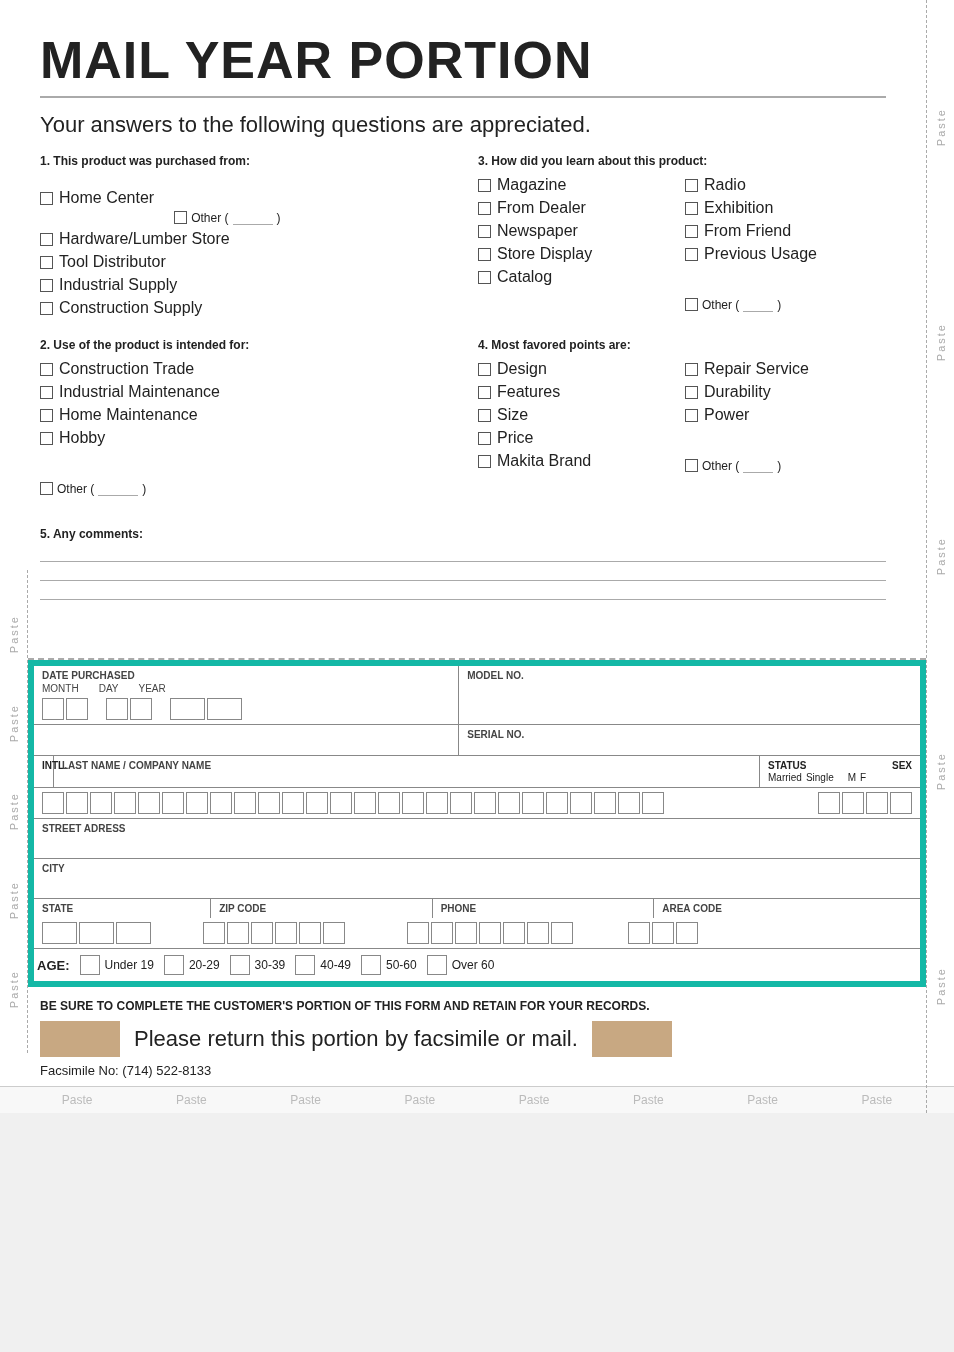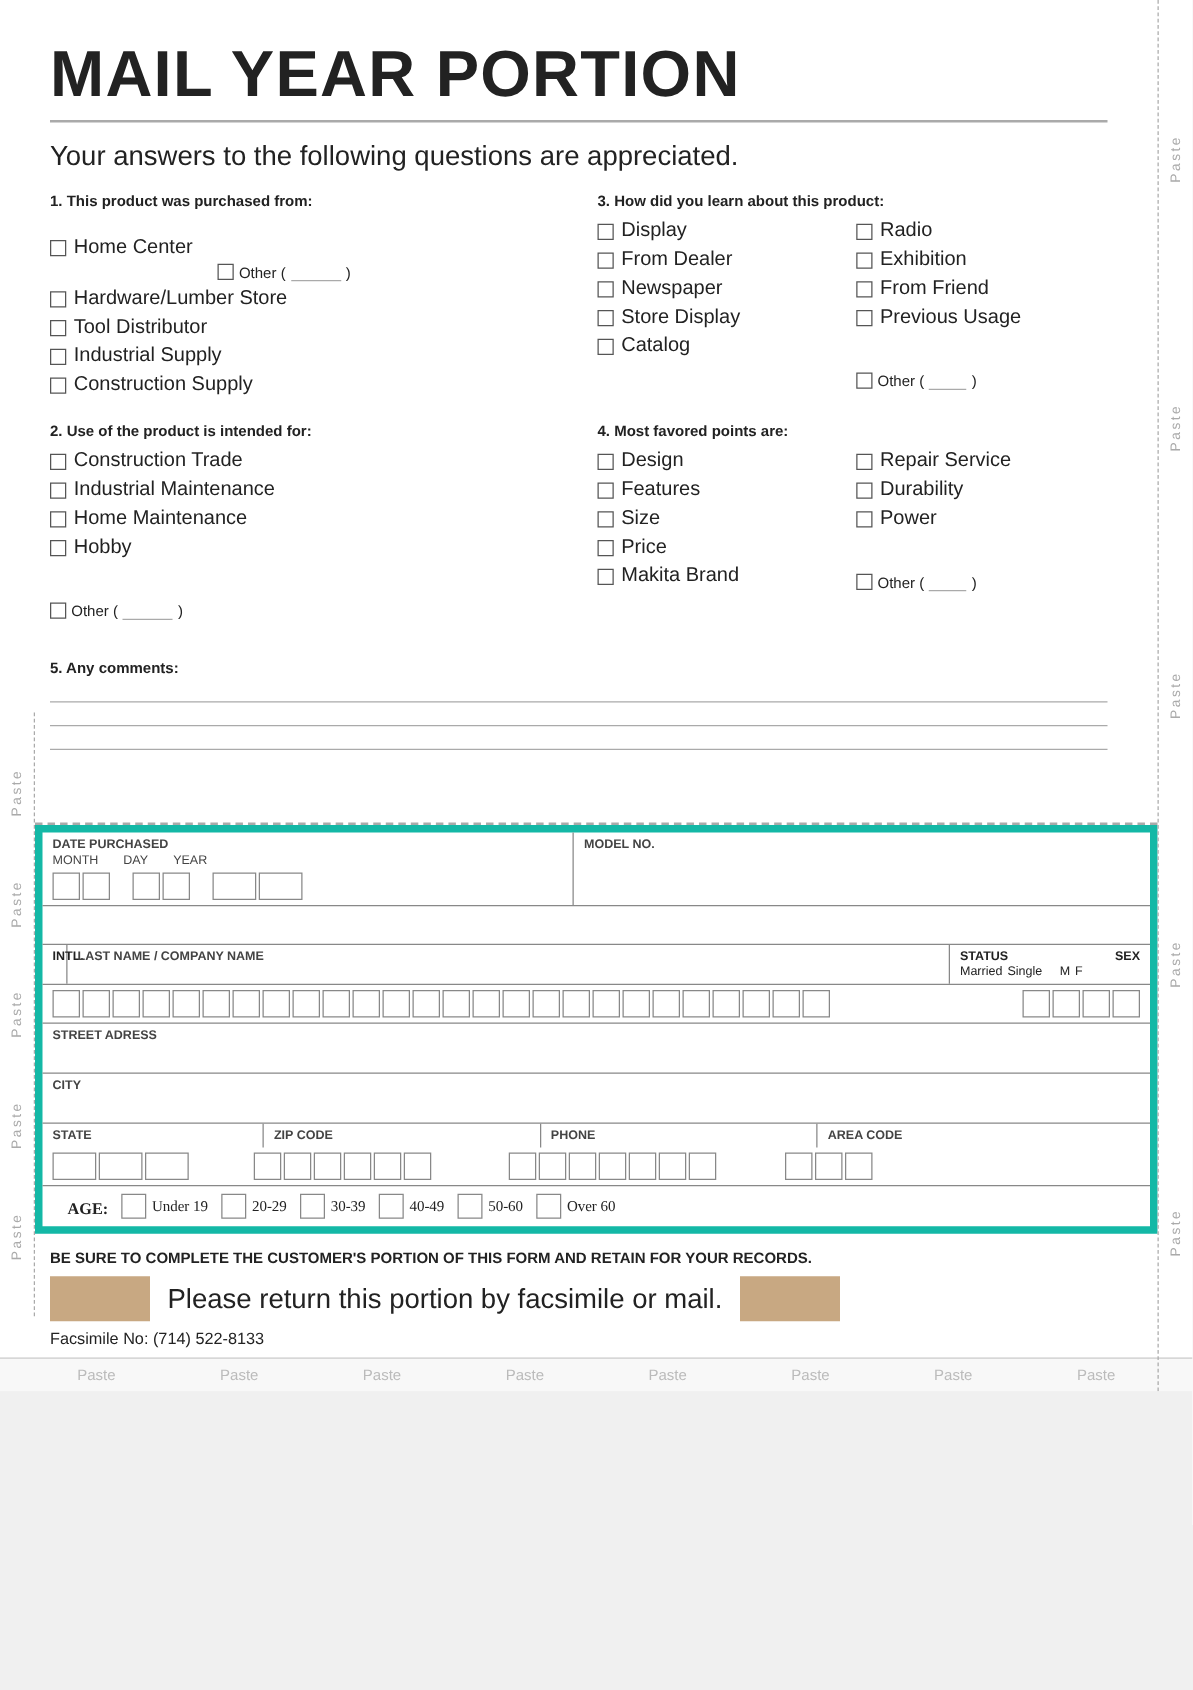--- a/index.html
+++ b/index.html
@@ -207,25 +207,24 @@
       border: 1px solid #888;
       display: inline-block;
     }
     .input-box.wide {
       width: 35px;
     }
 
     
     .age-row {
       display: flex;
-      align-items: flex-end;
-      padding: 6px 20px;
+      align-items: center;
+      padding: 6px 3px;
       gap: 10px;
       font-size: 12px;
-      font-family: Liberation Serif, serif;
     }
     .age-item {
       display: flex;
       align-items: center;
       gap: 5px;
     }
     .age-box {
       width: 20px;
       height: 20px;
       border: 1px solid #888;
@@ -334,21 +333,21 @@
           <span>Construction Supply</span>
         </div>
       </div>
 
       <div class="question-section">
         <div class="question-title">3. How did you learn about this product:</div>
         <div style="display:grid;grid-template-columns:1fr 1fr;gap:0 6px;">
           <div>
             <div class="checkbox-item">
                 <span class="cb"></span>
-                <span>Display</span>
+                <span>Magazine</span>
               </div>
             <div class="checkbox-item">
                 <span class="cb"></span>
                 <span>From Dealer</span>
               </div>
             <div class="checkbox-item">
                 <span class="cb"></span>
                 <span>Newspaper</span>
               </div>
             <div class="checkbox-item">
@@ -497,20 +496,23 @@
           <span class="input-box wide"></span>
         </div>
       </div>
       <div class="form-cell grow">
         <span class="cell-label">MODEL NO.</span>
       </div>
     </div>
 
     <div class="form-row" style="border-bottom:1px solid #888;">
       <div class="form-cell" style="width:48%;height:30px;"></div>
+      <div class="form-cell grow">
+        <span class="cell-label">SERIAL NO.</span>
+      </div>
     </div>
 
     <div class="form-row">
       <div class="form-cell" style="width:20px;padding-right:4px;font-size:10px;font-weight:bold;">
         <span>INTL.</span>
       </div>
       <div class="form-cell grow">
         <span class="cell-label">LAST NAME / COMPANY NAME</span>
       </div>
       <div class="form-cell" style="width:160px;">

